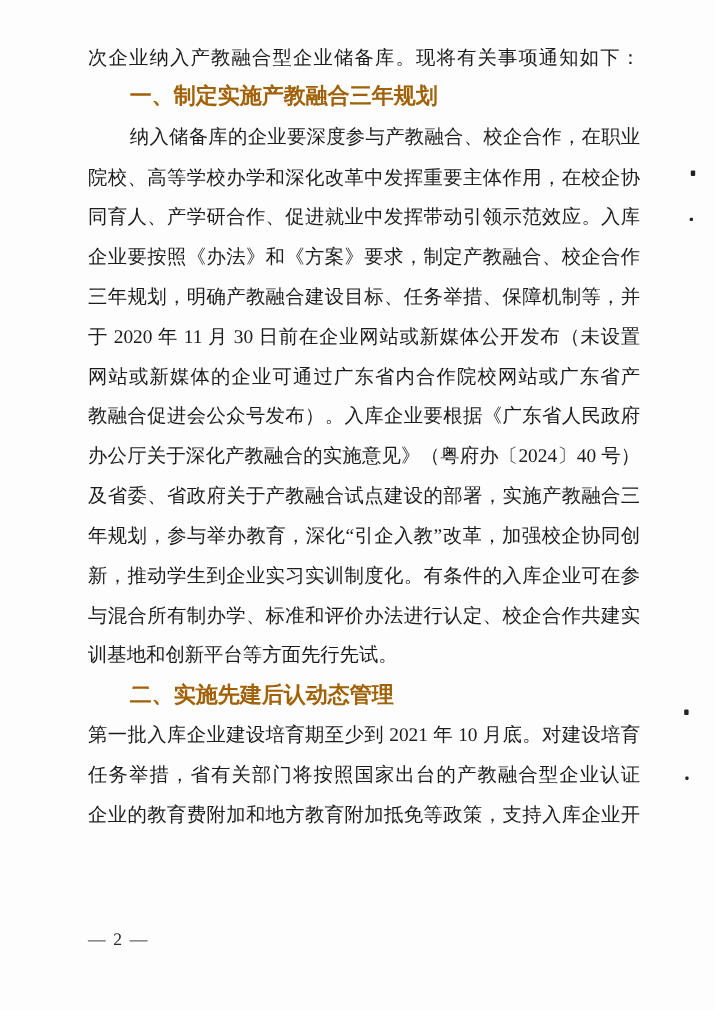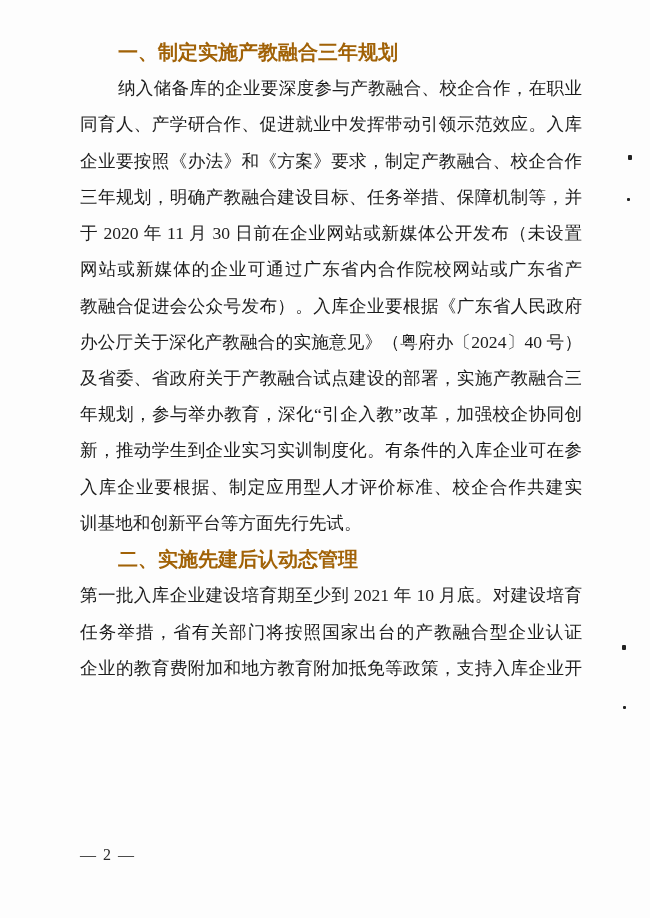--- a/index.html
+++ b/index.html
@@ -56,33 +56,35 @@
   .speck.s1 { left: 628px; top: 155px; width: 4px; height: 5px; }
   .speck.s2 { left: 627px; top: 198px; width: 3px; height: 3px; }
   .speck.s3 { left: 622px; top: 645px; width: 4px; height: 5px; }
   .speck.s4 { left: 623px; top: 706px; width: 3px; height: 3px; }
 </style>
 </head>
 <body>
 
 <div class="page">
   <div class="textblock" id="doc-lines">
+      <div class="line justify">次企业纳入产教融合型企业储备库。现将有关事项通知如下：</div>
       <div class="line heading indent">一、制定实施产教融合三年规划</div>
       <div class="line justify indent">纳入储备库的企业要深度参与产教融合、校企合作，在职业</div>
+      <div class="line justify">院校、高等学校办学和深化改革中发挥重要主体作用，在校企协</div>
       <div class="line justify">同育人、产学研合作、促进就业中发挥带动引领示范效应。入库</div>
       <div class="line justify">企业要按照《办法》和《方案》要求，制定产教融合、校企合作</div>
       <div class="line justify">三年规划，明确产教融合建设目标、任务举措、保障机制等，并</div>
       <div class="line justify">于 2020 年 11 月 30 日前在企业网站或新媒体公开发布（未设置</div>
       <div class="line justify">网站或新媒体的企业可通过广东省内合作院校网站或广东省产</div>
       <div class="line justify">教融合促进会公众号发布）。入库企业要根据《广东省人民政府</div>
       <div class="line justify">办公厅关于深化产教融合的实施意见》（粤府办〔2024〕40 号）</div>
       <div class="line justify">及省委、省政府关于产教融合试点建设的部署，实施产教融合三</div>
       <div class="line justify">年规划，参与举办教育，深化“引企入教”改革，加强校企协同创</div>
       <div class="line justify">新，推动学生到企业实习实训制度化。有条件的入库企业可在参</div>
-      <div class="line justify">入库企业要根据、制定应用型人才评价标准、校企合作共建实</div>
+      <div class="line justify">与混合所有制办学、标准和评价办法进行认定、校企合作共建实</div>
       <div class="line">训基地和创新平台等方面先行先试。</div>
       <div class="line heading indent">二、实施先建后认动态管理</div>
       <div class="line justify">第一批入库企业建设培育期至少到 2021 年 10 月底。对建设培育</div>
       <div class="line justify">任务举措，省有关部门将按照国家出台的产教融合型企业认证</div>
       <div class="line justify">企业的教育费附加和地方教育附加抵免等政策，支持入库企业开</div>
     </div>
   <div class="footer">— 2 —</div>
   <div class="speck s1"></div>
   <div class="speck s2"></div>
   <div class="speck s3"></div>

